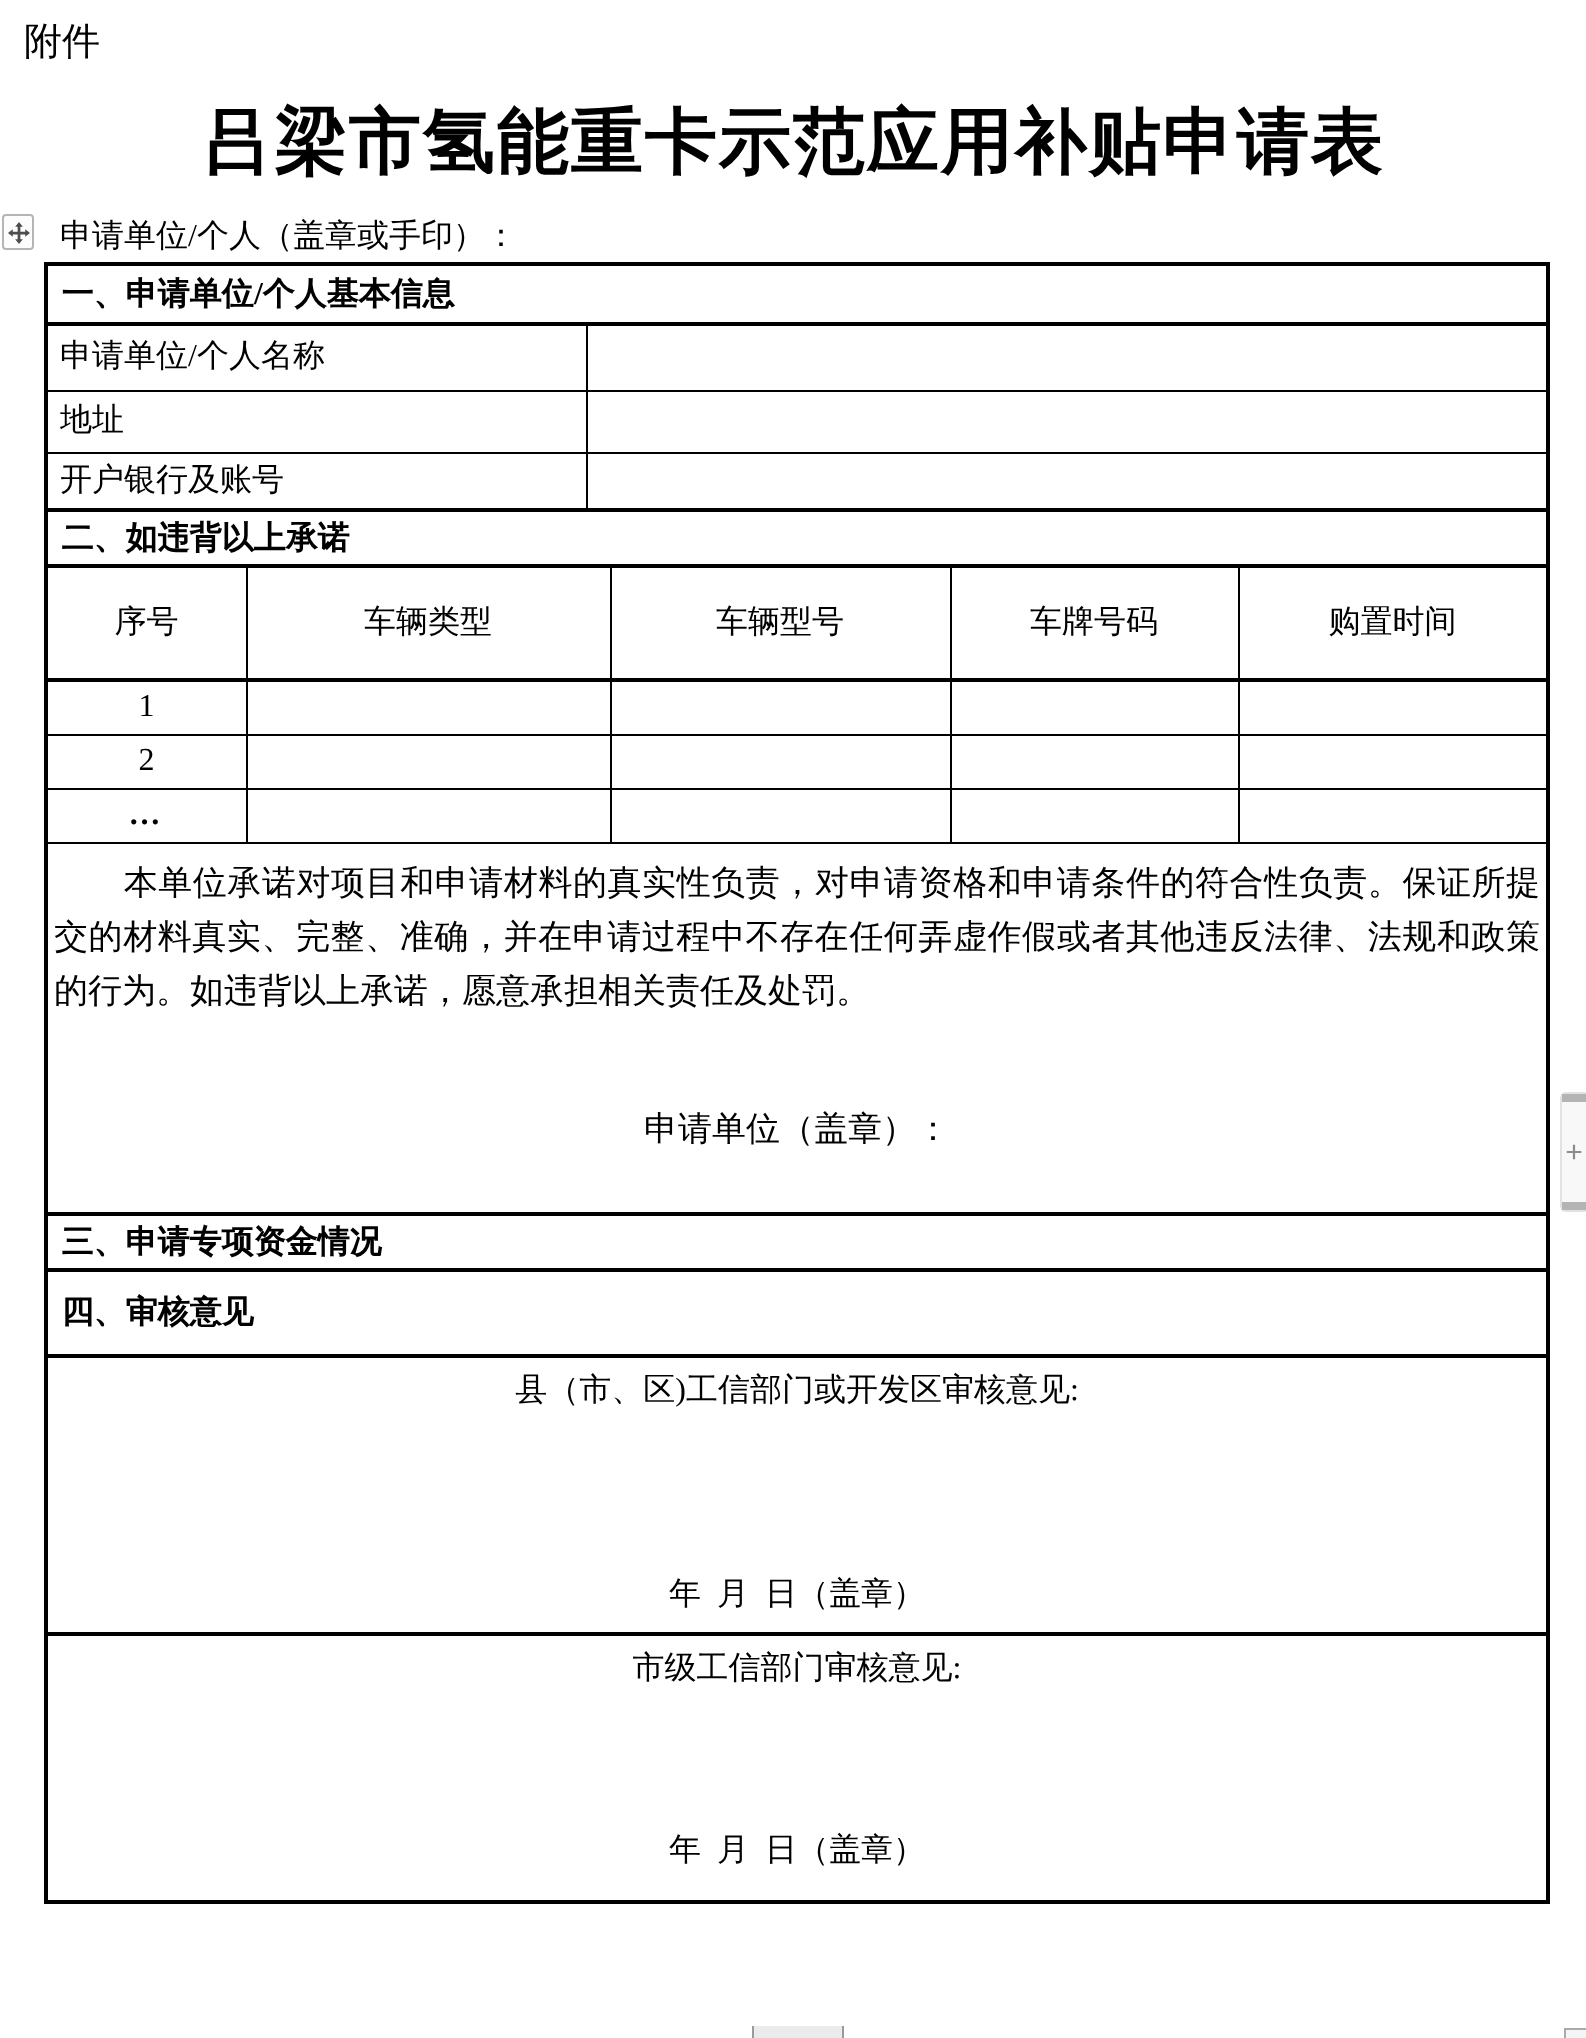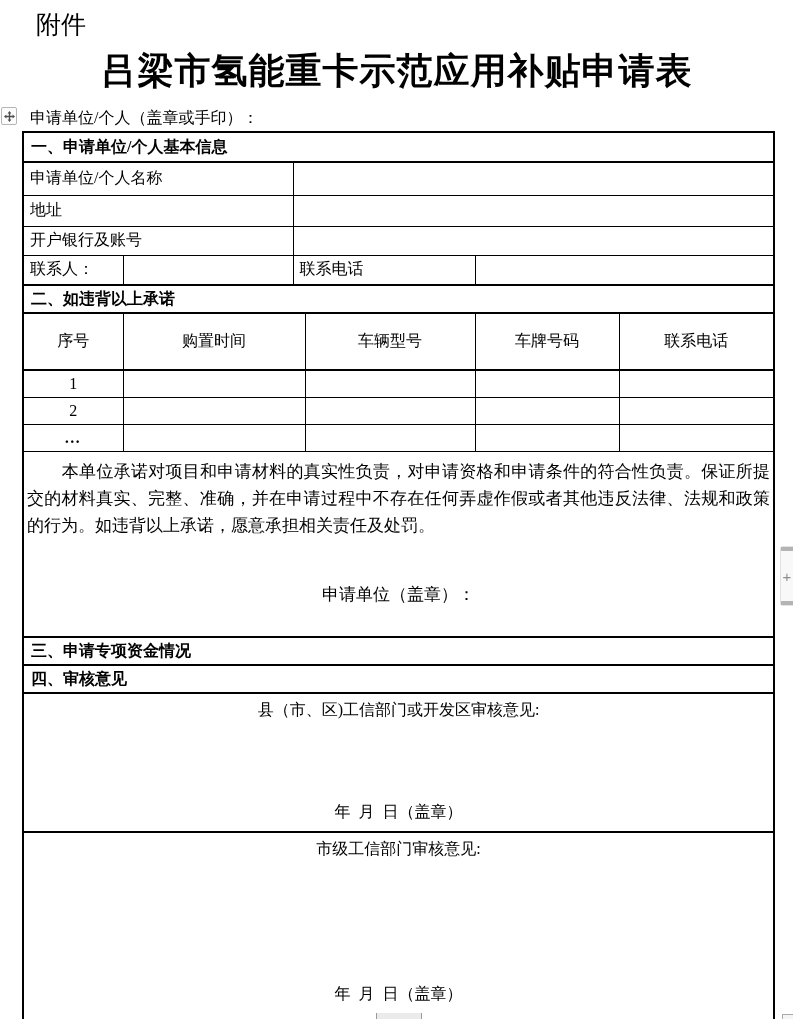--- a/index.html
+++ b/index.html
@@ -7,22 +7,22 @@
   body {
     width: 793px; height: 1019px;
     position: relative;
     background: #ffffff;
     color: #000;
     font-family: "Liberation Serif", "DejaVu Serif", serif;
     overflow: hidden;
   }
 
   .attachment-label {
-    position: absolute; left: 36px; top: 8px;
-    font-size: 25px;
+    position: absolute; left: 12px; top: 8px;
+    font-size: 19px;
     font-family: "Liberation Sans", "DejaVu Sans", sans-serif;
   }
   .page-title {
     position: absolute; left: 0; top: 47px; width: 100%;
     text-align: center;
     font-size: 36px; font-weight: bold; letter-spacing: 1px;
   }
   .applicant-line {
     position: absolute; left: 30px; top: 108px;
     font-size: 16px;
@@ -158,37 +158,31 @@
   <tr style="height:31px">
     <td colspan="2">地址</td>
     <td colspan="4"></td>
   </tr>
 
   <tr style="height:29px">
     <td colspan="2">开户银行及账号</td>
     <td colspan="4"></td>
   </tr>
 
-  <tr style="height:30px">
-    <td>联系人：</td>
-    <td></td>
-    <td colspan="2">联系电话</td>
-    <td colspan="2"></td>
-  </tr>
 
   <tr style="height:28px">
     <td colspan="6" class="sec">二、如违背以上承诺</td>
   </tr>
 
   <tr style="height:36px">
     <td class="vheader thickbottom">序号</td>
-    <td colspan="2" class="vheader thickbottom">购置时间</td>
+    <td colspan="2" class="vheader thickbottom">车辆类型</td>
     <td class="vheader thickbottom">车辆型号</td>
     <td class="vheader thickbottom">车牌号码</td>
-    <td class="vheader thickbottom">联系电话</td>
+    <td class="vheader thickbottom">购置时间</td>
   </tr>
 
   <tr style="height:27px">
     <td class="center">1</td>
     <td colspan="2"></td>
     <td></td>
     <td></td>
     <td></td>
   </tr>
 
@@ -213,32 +207,32 @@
       <p class="commit-text">本单位承诺对项目和申请材料的真实性负责，对申请资格和申请条件的符合性负责。保证所提交的材料真实、完整、准确，并在申请过程中不存在任何弄虚作假或者其他违反法律、法规和政策的行为。如违背以上承诺，愿意承担相关责任及处罚。</p>
       <div class="signature-line">申请单位（盖章）：</div>
     </td>
   </tr>
 
   <tr style="height:28px">
     <td colspan="6" class="sec">三、申请专项资金情况</td>
   </tr>
 
 
-  <tr style="height:28px">
+  <tr style="height:43px">
     <td colspan="6" class="sec">四、审核意见</td>
   </tr>
 
   <tr style="height:139px">
     <td colspan="6" class="review-cell">
       <div class="review-label">县（市、区)工信部门或开发区审核意见:</div>
       <div class="date-line county">年  月  日（盖章）</div>
     </td>
   </tr>
 
-  <tr style="height:188px">
+  <tr style="height:134px">
     <td colspan="6" class="review-cell thicktop">
       <div class="review-label">市级工信部门审核意见:</div>
       <div class="date-line city">年  月  日（盖章）</div>
     </td>
   </tr>
 </tbody>
   </table>
 
 <div class="scroll-widget">
   <div class="scroll-bar-cap"></div>

